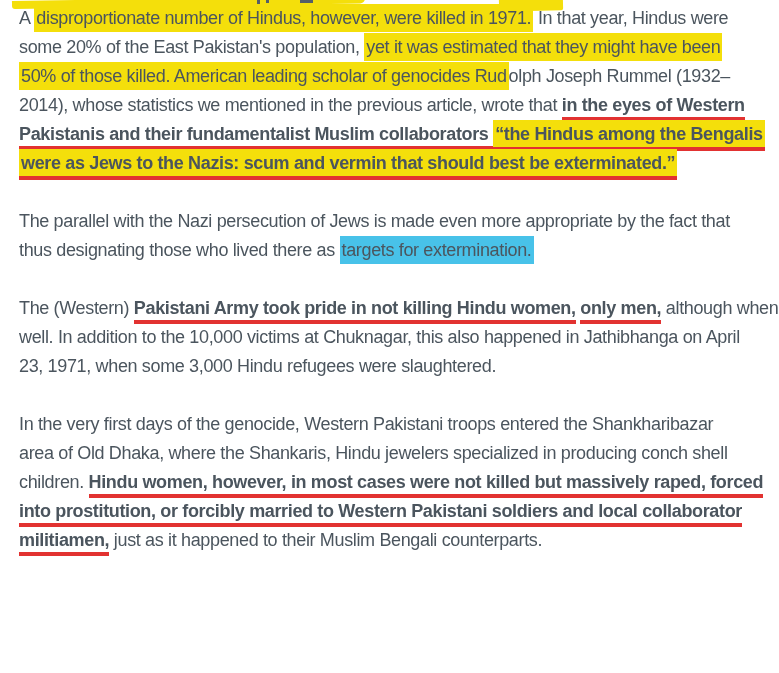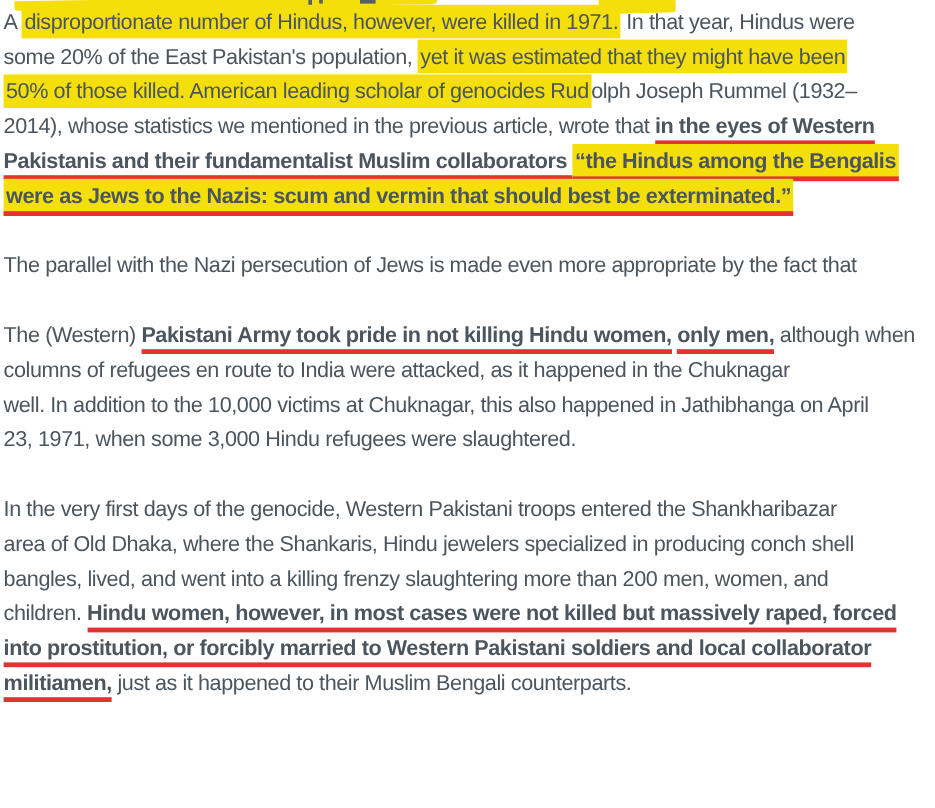--- a/index.html
+++ b/index.html
@@ -5,21 +5,21 @@
   html,body{margin:0;padding:0;}
   body{
     width:779px;height:673px;overflow:hidden;position:relative;
     background:#ffffff;
     font-family:"Liberation Sans","DejaVu Sans",sans-serif;
   }
   .article{
     position:absolute;left:1px;top:4px;width:778px;
     color:#4b555e;font-size:18px;letter-spacing:-0.35px;
   }
-  p.para{margin:0 0 29px 2px;padding:0;}
+  p.para{margin:0 0 29px 18px;padding:0;}
   .line{display:block;height:29px;line-height:29px;white-space:nowrap;}
   .seg{}
   
   .y{background:#f4df0b;padding:4px 2px 4px 2px;}
   
   .b{background:#48c2e9;padding:4px 2px 4px 2px;}
   
   .u{border-bottom:4px solid #e23231;padding-bottom:2px;font-weight:bold;}
   .y.u{padding-bottom:3px;text-align:right;}
   
@@ -47,31 +47,30 @@
     <span class="line"><span class="seg">A </span><span class="seg y">disproportionate number of Hindus, however, were killed in 1971.</span><span class="seg"> In that year, Hindus were</span></span>
     <span class="line"><span class="seg">some 20% of the East Pakistan's population, </span><span class="seg y">yet it was estimated that they might have been</span></span>
     <span class="line"><span class="seg y">50% of those killed. American leading scholar of genocides Rud</span><span class="seg">olph Joseph Rummel (1932–</span></span>
     <span class="line"><span class="seg">2014), whose statistics we mentioned in the previous article, wrote that </span><span class="seg u">in the eyes of Western</span></span>
     <span class="line"><span class="seg u">Pakistanis and their fundamentalist Muslim collaborators </span><span class="seg y u">“the Hindus among the Bengalis</span></span>
     <span class="line"><span class="seg y u">were as Jews to the Nazis: scum and vermin that should best be exterminated.”</span></span>
   </p>
 
   <p class="para">
     <span class="line"><span class="seg">The parallel with the Nazi persecution of Jews is made even more appropriate by the fact that</span></span>
+    <span class="line"><span class="seg">thus designating those who lived there as </span><span class="seg b">targets for extermination.</span></span>
   </p>
 
   <p class="para">
     <span class="line"><span class="seg">The (Western) </span><span class="seg u">Pakistani Army took pride in not killing Hindu women,</span><span class="seg"> </span><span class="seg u">only men,</span><span class="seg"> although when</span></span>
-    <span class="line"><span class="seg">columns of refugees en route to India were attacked, as it happened in the Chuknagar</span></span>
     <span class="line"><span class="seg">well. In addition to the 10,000 victims at Chuknagar, this also happened in Jathibhanga on April</span></span>
     <span class="line"><span class="seg">23, 1971, when some 3,000 Hindu refugees were slaughtered.</span></span>
   </p>
 
   <p class="para">
     <span class="line"><span class="seg">In the very first days of the genocide, Western Pakistani troops entered the Shankharibazar</span></span>
     <span class="line"><span class="seg">area of Old Dhaka, where the Shankaris, Hindu jewelers specialized in producing conch shell</span></span>
-    <span class="line"><span class="seg">bangles, lived, and went into a killing frenzy slaughtering more than 200 men, women, and</span></span>
     <span class="line"><span class="seg">children. </span><span class="seg u">Hindu women, however, in most cases were not killed but massively raped, forced</span></span>
     <span class="line"><span class="seg u">into prostitution, or forcibly married to Western Pakistani soldiers and local collaborator</span></span>
     <span class="line"><span class="seg u">militiamen,</span><span class="seg"> just as it happened to their Muslim Bengali counterparts.</span></span>
   </p>
 
 </div>
 
 </body></html>

